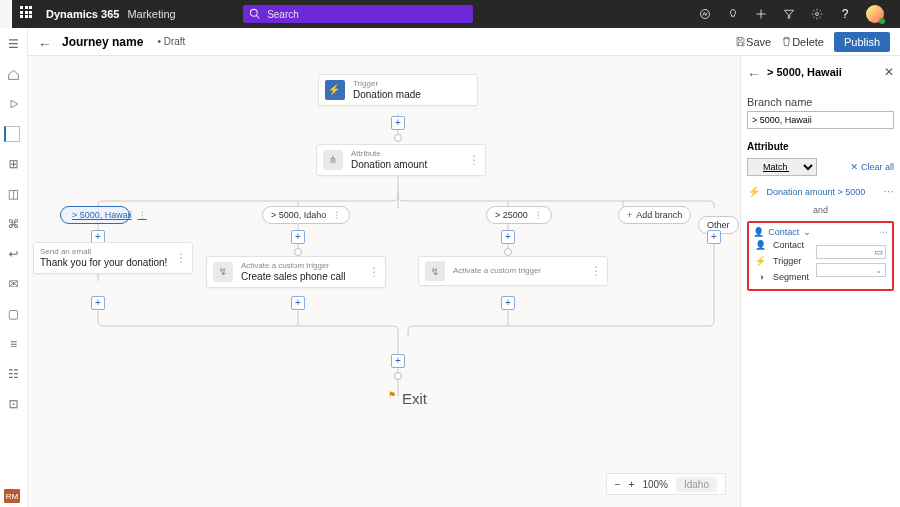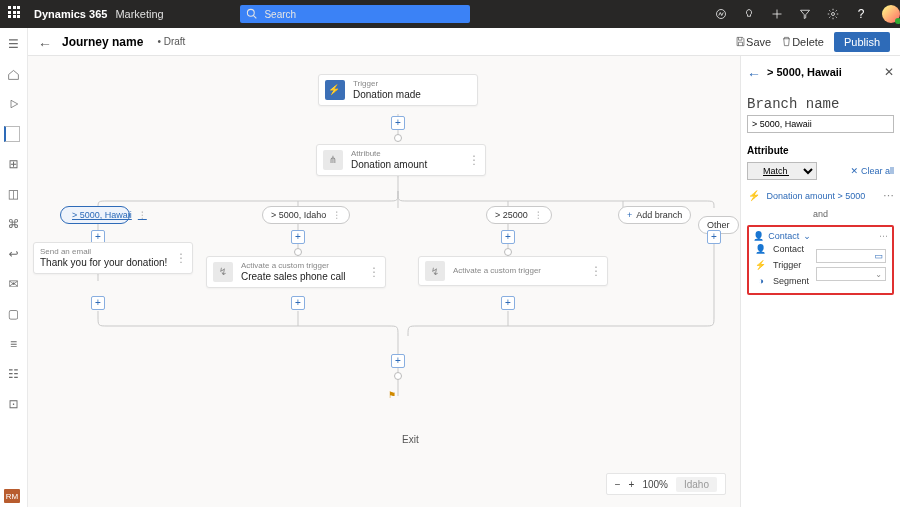--- a/index.html
+++ b/index.html
@@ -1,23 +1,23 @@
 <!DOCTYPE html>
 <html><head>
 <meta charset="utf-8">
 <style>
   * { box-sizing: border-box; margin: 0; padding: 0; font-family: "Segoe UI", Arial, sans-serif; }
   html, body { width: 900px; height: 507px; overflow: hidden; background: #f6f6f7; }
-  .topbar { display:flex; align-items:center; height:28px; background:#282726; color:#fff; font-size:11px; padding:0 0 0 4px; }
+  .topbar { display:flex; align-items:center; height:28px; background:#282726; color:#fff; font-size:11px; padding:0 16px 0 4px;margin-left:12px; }
   .waffle { width:16px; height:16px; display:grid; grid-template-columns:repeat(3,3px); grid-template-rows:repeat(3,3px); gap:1.5px; margin-right:10px; margin-left:4px; }
   .waffle span { background:#fff; width:3px; height:3px; }
   .brand { font-weight:600; font-size:11px; }
   .module { margin-left:8px; opacity:.85; font-size:11px; }
   .search-wrap { margin-left:auto; margin-right:auto; position:relative; left:-30px; }
-  .search { width:230px; height:18px; background:#3b82f6; border:none; border-radius:2px; color:#fff; padding-left:24px; font-size:10px; }
+  .search { width:230px; height:18px; background:#6d28d9; border:none; border-radius:2px; color:#fff; padding-left:24px; font-size:10px; }
   .search::placeholder { color:#e5e5e5; }
   .search-icon { position:absolute; left:6px; top:3px; color:#e5e5e5; }
   .top-icons { margin-left:auto; display:flex; gap:14px; align-items:center; }
   .top-icons .ico { width:14px; height:14px; display:inline-flex; align-items:center; justify-content:center; color:#fff; font-size:12px; }
   .avatar { width:18px; height:18px; border-radius:50%; background:linear-gradient(135deg,#ff8 ,#f66); position:relative; }
   .avatar::after{content:""; position:absolute; right:-1px; bottom:-1px; width:6px; height:6px; border-radius:50%; background:#3a3;}
   .cmdbar { display:flex; align-items:center; height:28px; background:#fff; border-bottom:1px solid #e5e5e5; font-size:11px; }
   .left-rail { position:absolute; left:0; top:28px; bottom:0; width:28px; background:#fff; border-right:1px solid #e9e9e9; display:flex; flex-direction:column; align-items:center; gap:14px; padding-top:8px; }
   .left-rail .r { width:16px; height:16px; color:#6c6c6c; display:flex; align-items:center; justify-content:center; font-size:12px; }
   .left-rail .sel { border-left:2px solid #2e6bb8; color:#2e6bb8; padding-left:2px; margin-left:-4px; }
@@ -40,27 +40,27 @@
   .card .main { font-size:10px; color:#222; }
   .card .dots { margin-left:auto; color:#aaa; font-size:12px; letter-spacing:-1px; padding-left:6px; }
   .pill { position:absolute; background:#fff; border:1px solid #c9c9c9; border-radius:10px; height:18px; display:flex; align-items:center; padding:0 8px; font-size:9px; color:#333; white-space:nowrap; }
   .pill.sel { border-color:#2e6bb8; color:#2e6bb8; background:#eef3fb; }
   .pill .dots { margin-left:6px; color:#999; }
   .plus { position:absolute; width:14px; height:14px; border:1px solid #88aee0; border-radius:2px; background:#fff; display:flex; align-items:center; justify-content:center; color:#2e6bb8; font-size:10px; line-height:1; }
   .circ { position:absolute; width:8px; height:8px; border:1px solid #bbb; border-radius:50%; background:#fff; }
   .zoom { position:absolute; right:14px; bottom:12px; background:#fff; border:1px solid #e5e5e5; border-radius:2px; height:22px; display:flex; align-items:center; gap:8px; padding:0 8px; font-size:10px; color:#444; }
   .zoom .reset { background:#f1f1f1; padding:2px 8px; border-radius:2px; color:#999; }
   .exit-flag { position:absolute; color:#d08a00; font-size:9px; }
-  .exit-lbl { position:absolute; font-size:10px; color:#555;margin-top:44px; }
+  .exit-lbl { position:absolute; font-size:15px; color:#555; }
   
   .panel-hdr { display:flex; align-items:center; gap:6px; margin-bottom:8px; }
   .panel-hdr .pb { color:#2e6bb8; font-size:14px; }
   .panel-hdr .pt { font-weight:600; font-size:11px; flex:1; }
   .panel-hdr .px { color:#555; font-size:12px; }
-  .fl { font-size:14px; color:#444; margin-top:16px;font-family:Liberation Mono, monospace; }
+  .fl { font-size:11px; color:#444; margin-top:16px; }
   .inp { width:100%; border:1px solid #bbb; padding:3px 4px; font-size:9px; margin-top:3px; }
   .sect { font-weight:600; font-size:10px; margin-top:12px; }
   .sel-row { display:flex; margin-top:6px; gap:8px; align-items:center; }
   .sel { border:1px solid #bbb; font-size:9px; padding:2px 11px; width:70px;text-decoration:underline; }
   .clear { margin-left:auto; color:#2e6bb8; font-size:9px; display:flex; align-items:center; gap:3px; }
   .cond-row { margin-top:8px; display:flex; align-items:center; gap:6px; border:1px solid #fff; }
   .cond-row .c-ico { color:#2e6bb8; font-size:10px; }
   .cond-row .c-txt { color:#2e6bb8; font-size:9px; flex:1; }
   .cond-row .c-more { color:#888; font-size:11px; letter-spacing:-1px; }
   .and { text-align:center; font-size:9px; color:#666; margin-top:6px; }

